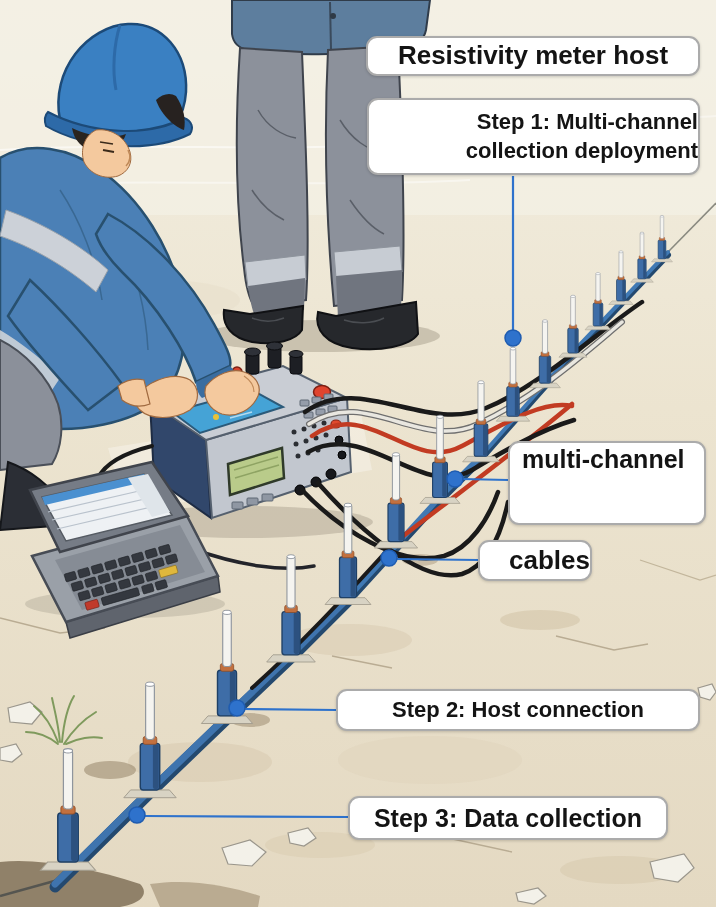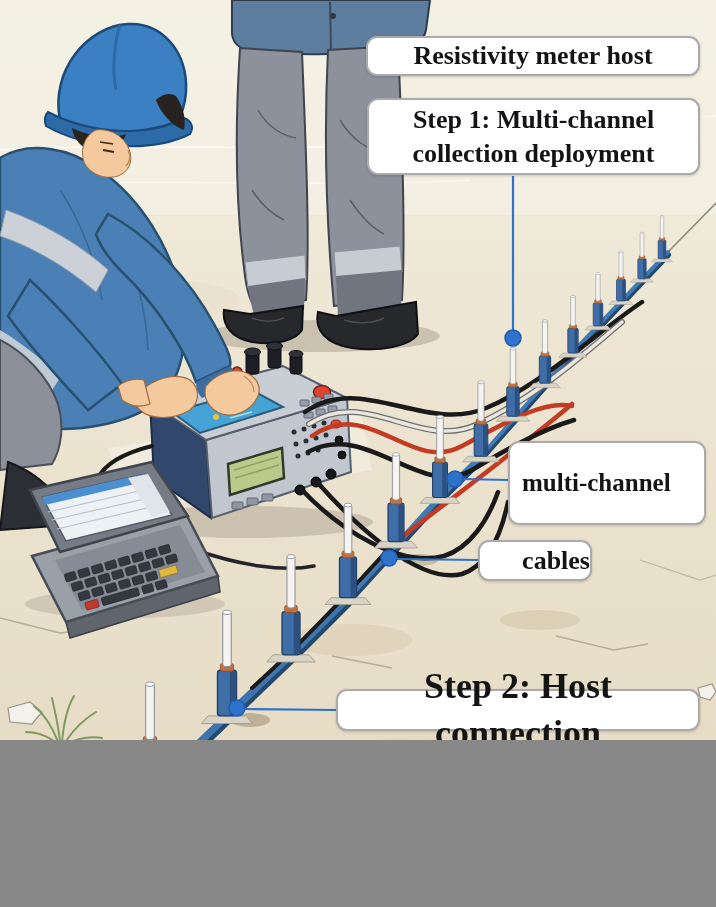--- a/index.html
+++ b/index.html
@@ -1,28 +1,28 @@
 <!DOCTYPE html>
 <html style="--accent: #2e72cc; --label-border: #ababab; --label-bg: #ffffff; --ink: #141414;"><head>
 <meta charset="utf-8">
 <style>
   html,body{margin:0;padding:0;background:#888;}
-  #stage{position:relative;width:716px;height:740px;overflow:hidden;
-         font-family:Liberation Serif, serif;background:#f97316;}
+  #stage{position:relative;width:716px;height:907px;overflow:hidden;
+         font-family:Liberation Sans, sans-serif;background:#f97316;}
   #scene{position:absolute;left:0;top:0;}
   .label{position:absolute;background:var(--label-bg);border:2px solid var(--label-border);
          border-radius:11px;color:var(--ink);font-weight:bold;
          display:flex;flex-direction:column;justify-content:center;
          box-shadow:0 1px 3px rgba(0,0,0,.18);line-height:1.3;box-sizing:border-box;}
   .label span{display:block;}
   .label-host  {left:366px;top:36px;width:334px;height:40px;font-size:26px;text-align:center;}
-  .label-step1 {left:367px;top:98px;width:333px;height:77px;font-size:26px;text-align:center;}
-  .label-multi {left:508px;top:441px;width:198px;height:84px;font-size:25px;text-align:left;padding-left:12px;}
+  .label-step1 {left:367px;top:98px;width:333px;height:77px;font-size:22px;text-align:right;}
+  .label-multi {left:508px;top:441px;width:198px;height:84px;font-size:25px;text-align:left;padding-left:12px;justify-content:space-between;}
   .label-cables{left:478px;top:540px;width:114px;height:41px;font-size:26px;text-align:center;align-items:flex-end;}
-  .label-step2 {left:336px;top:689px;width:364px;height:42px;font-size:36px;text-align:center;}
+  .label-step2 {left:336px;top:689px;width:364px;height:42px;font-size:22px;text-align:center;}
   .label-step3 {left:348px;top:796px;width:320px;height:44px;font-size:25px;text-align:center;}
   
   .e-pad{fill:#d8d3c4;stroke:#a39d8e;stroke-width:1;}
   .e-base{fill:#3e6da7;stroke:#1f4066;stroke-width:1.5;}
   .e-shade{fill:#2c517f;}
   .e-collar{fill:#c2703f;stroke:#8a4a24;stroke-width:.8;}
   .e-rod{fill:#f5f4f0;stroke:#8f959d;stroke-width:1.2;}
   .e-rodtop{fill:#ffffff;stroke:#8f959d;stroke-width:1;}
   .leader{stroke:var(--accent);stroke-width:2.2;fill:none;}
   .leader-dot{fill:var(--accent);stroke:#1f5cb0;stroke-width:1.5;}
@@ -437,13 +437,16 @@
   </div>
   <div class="label label-multi">
     <span>multi-channel</span>
   </div>
   <div class="label label-cables">
     <span>cables</span>
   </div>
   <div class="label label-step2">
     <span>Step 2: Host connection</span>
   </div>
+  <div class="label label-step3">
+    <span>Step 3: Data collection</span>
+  </div>
 </div>
 
 </body></html>

